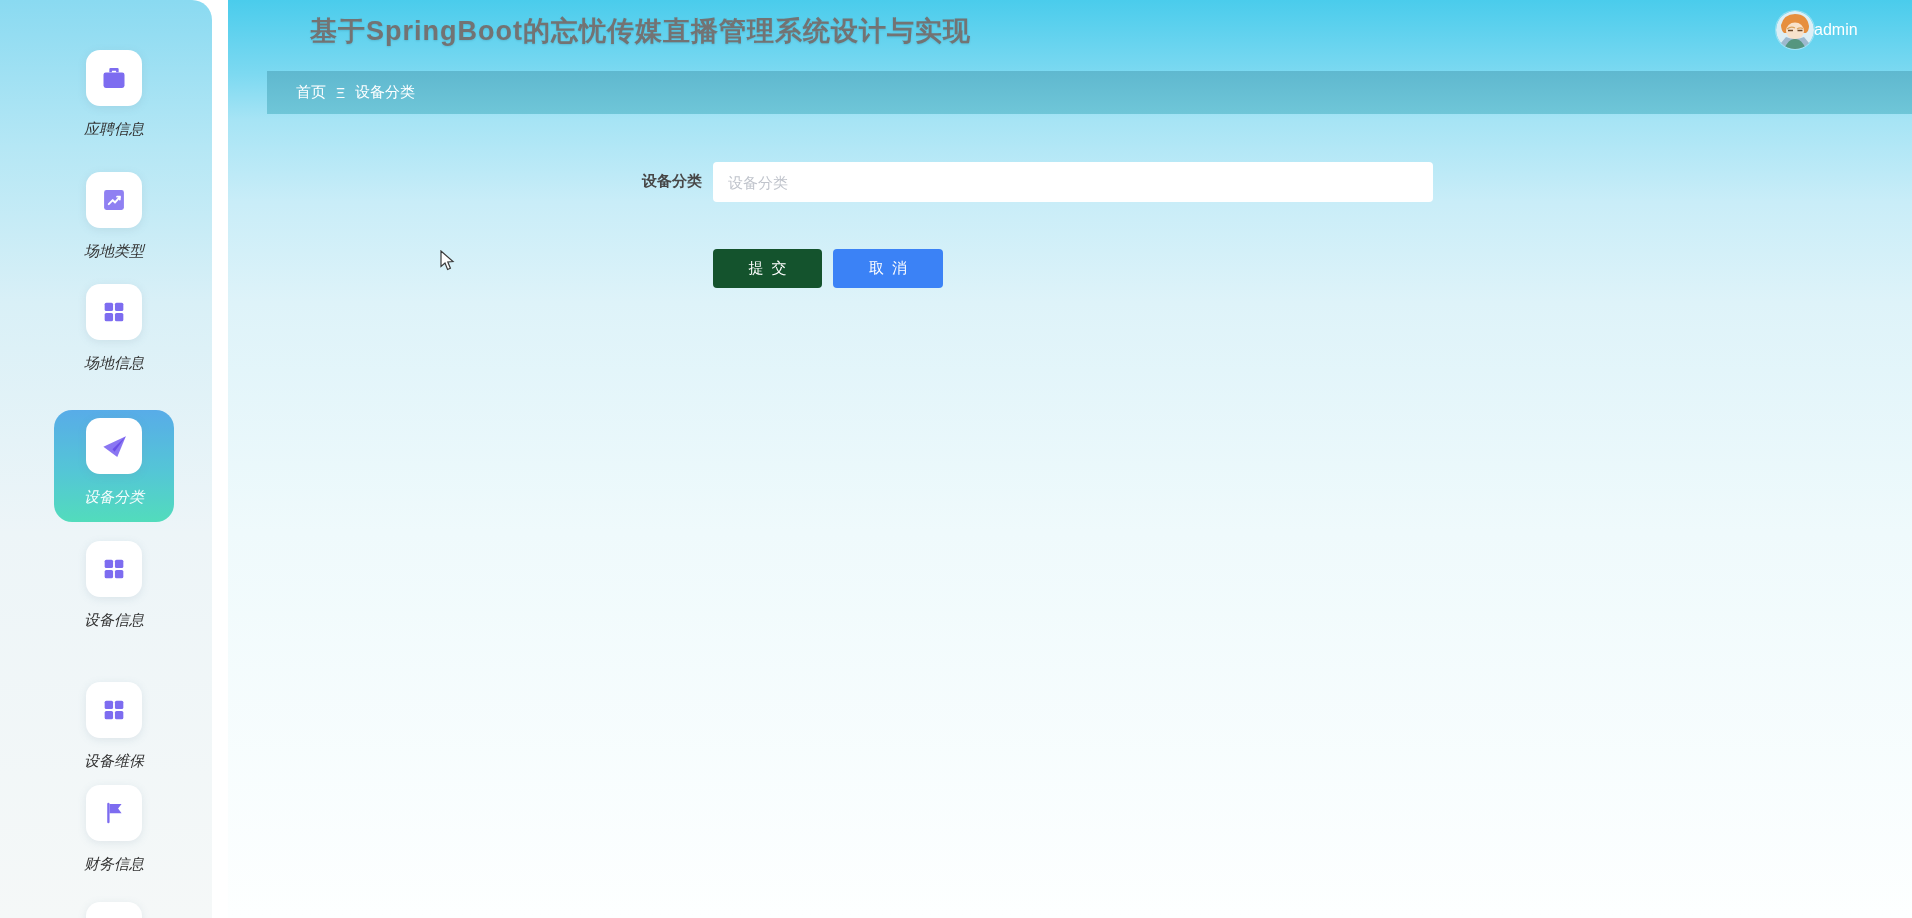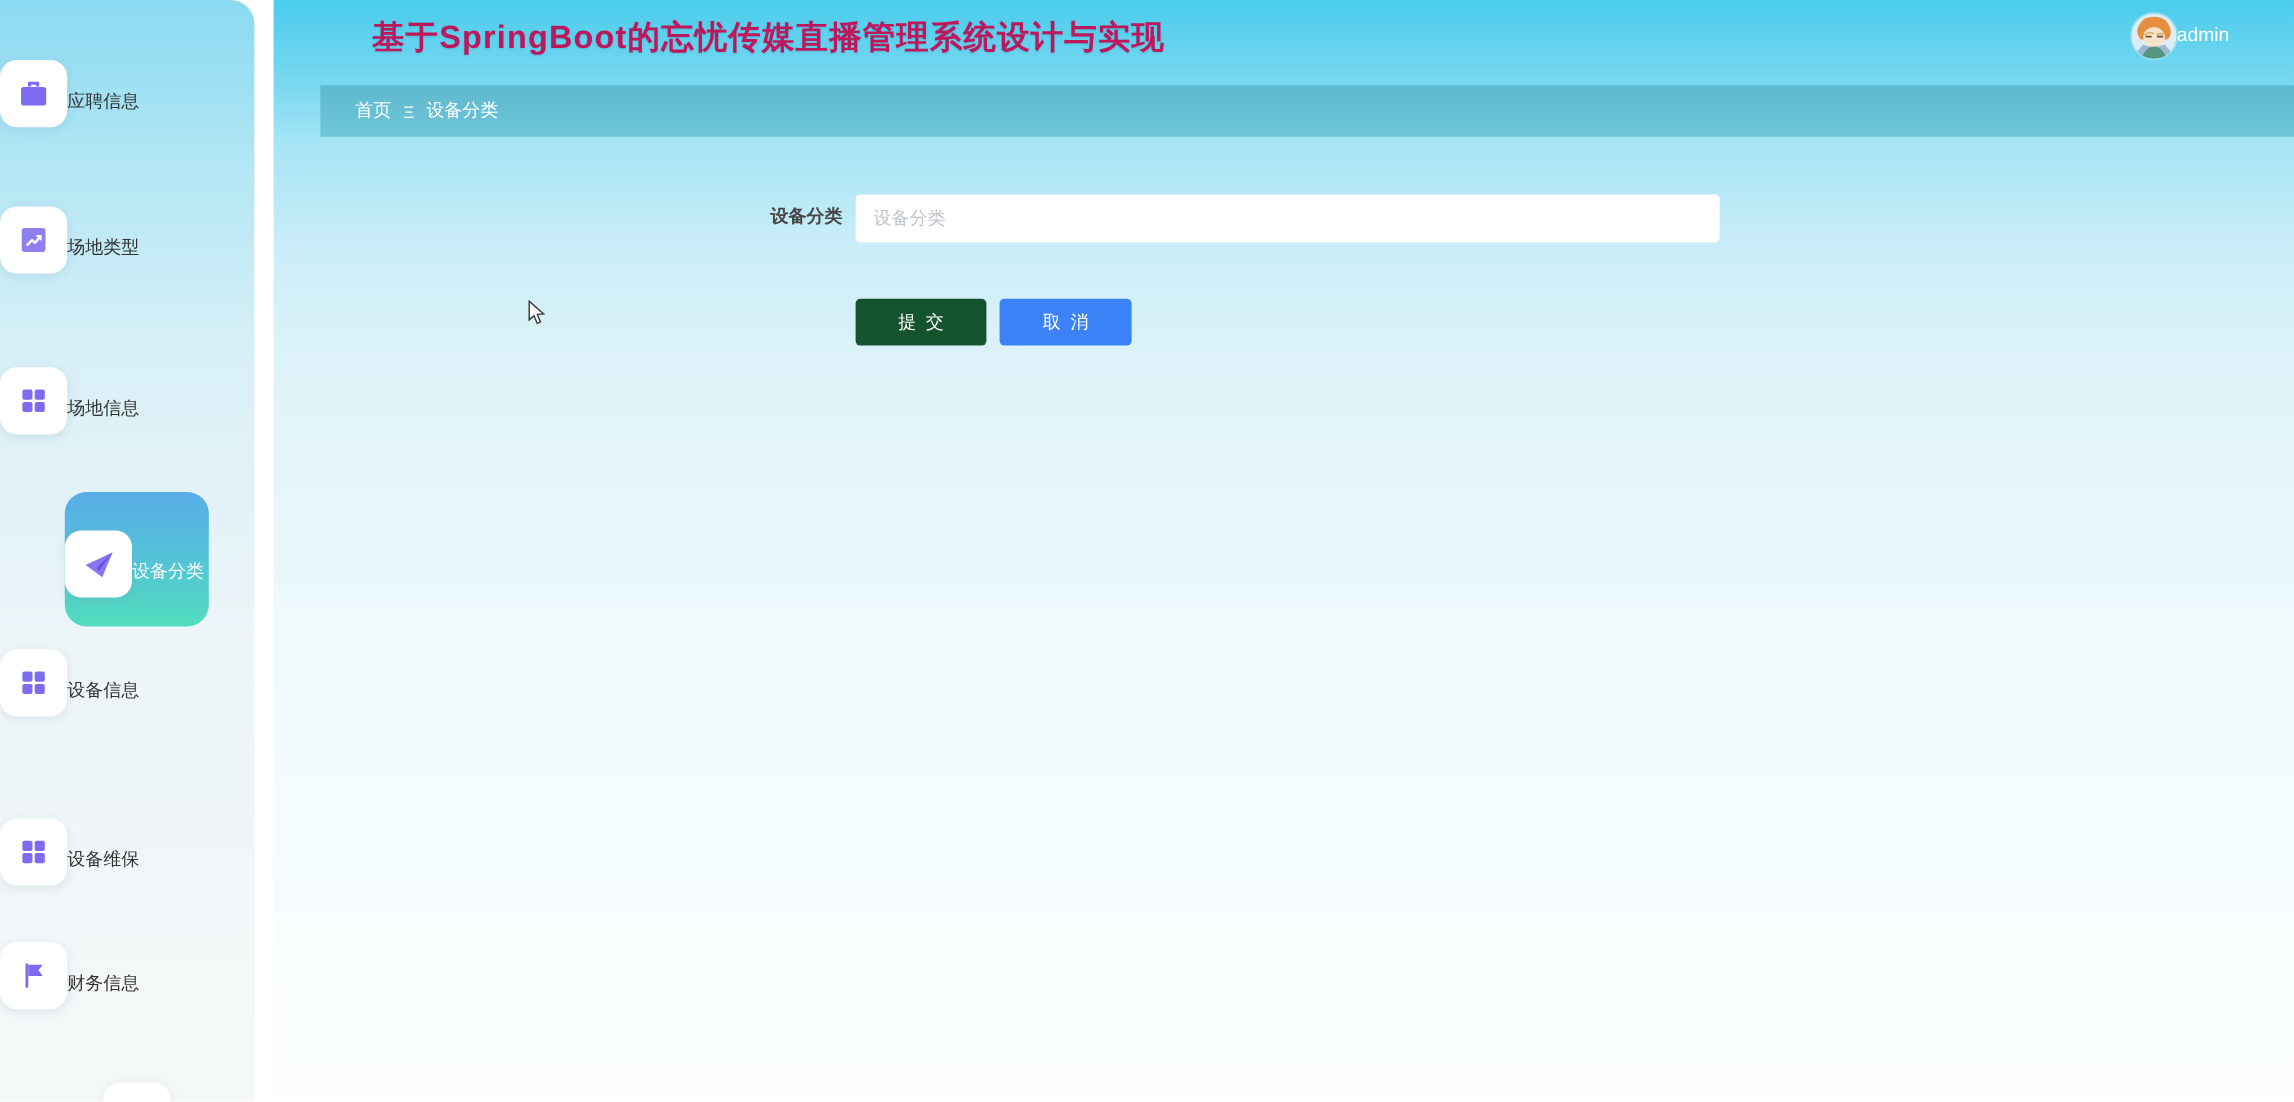--- a/index.html
+++ b/index.html
@@ -16,40 +16,40 @@
   }
   
   .sidebar-white{position:absolute;left:0;top:0;width:228px;height:918px;background:#ffffff;}
   .sidebar-grad{
     position:absolute;left:0;top:0;width:212px;height:918px;
     border-top-right-radius:20px;
     background:linear-gradient(180deg,#8adaf1 0%,#b5e7f5 16%,#d9f0f7 33%,#edf5f8 58%,#f5f8f8 100%);
   }
   .nav-item{
     position:absolute;left:0;width:228px;
-    display:flex;flex-direction:row;align-items:center;
+    display:flex;flex-direction:column;align-items:center;font-style:italic;
   }
   .icon-box{
     width:56px;height:56px;border-radius:14px;background:#ffffff;
     display:flex;align-items:center;justify-content:center;
     box-shadow:0 2px 8px rgba(110,140,160,0.16);
   }
   .nav-label{margin-top:14px;font-size:15px;color:#333;line-height:18px;}
   .nav-item.active{
     left:54px;top:410px;width:120px;height:112px;border-radius:18px;
     padding-top:8px;box-sizing:border-box;
     background:linear-gradient(180deg,#58ace8 0%,#54c6d6 55%,#52dcbc 100%);
   }
   .nav-item.active .nav-label{color:rgba(255,255,255,0.95);}
   .icon-box svg{display:block;}
   .partial-box{position:absolute;left:86px;top:902px;}
   
   .app-title{
     position:absolute;left:310px;top:14px;
-    font-size:27px;font-weight:bold;color:#be185d;line-height:34px;
+    font-size:27px;font-weight:bold;color:#737373;line-height:34px;
     text-shadow:0 1px 2px rgba(0,60,90,0.15);
     letter-spacing:1px;white-space:nowrap;
   }
   .user-area{position:absolute;left:1776px;top:11px;display:flex;align-items:center;}
   .avatar{
     width:38px;height:38px;border-radius:50%;overflow:hidden;position:relative;
     box-shadow:0 0 0 1px rgba(255,255,255,0.35);
   }
   .user-name{color:#ffffff;font-size:16px;}
   
@@ -106,21 +106,21 @@
     <div class="icon-box">
       <svg width="28" height="28" viewBox="0 0 24 24">
         <rect x="3.5" y="3.5" width="17" height="17" rx="2" fill="#8f80f2"></rect>
         <path d="M7.5 15.5 l3.4-3.4 2 2 4-4.6" stroke="#ffffff" stroke-width="1.7" fill="none" stroke-linecap="round" stroke-linejoin="round"></path>
         <path d="M14.6 9.2 h2.4 v2.4" stroke="#ffffff" stroke-width="1.5" fill="none" stroke-linecap="round"></path>
       </svg>
     </div>
     <div class="nav-label">场地类型</div>
   </div>
 
-  <div class="nav-item" style="top:306px">
+  <div class="nav-item" style="top:284px">
     <div class="icon-box">
       <svg width="28" height="28" viewBox="0 0 24 24">
         <rect x="4" y="4" width="7.2" height="7.2" rx="1.4" fill="#7d6cf0"></rect>
         <rect x="12.8" y="4" width="7.2" height="7.2" rx="1.4" fill="#7d6cf0"></rect>
         <rect x="4" y="12.8" width="7.2" height="7.2" rx="1.4" fill="#7d6cf0"></rect>
         <rect x="12.8" y="12.8" width="7.2" height="7.2" rx="1.4" fill="#7d6cf0"></rect>
       </svg>
     </div>
     <div class="nav-label">场地信息</div>
   </div>

